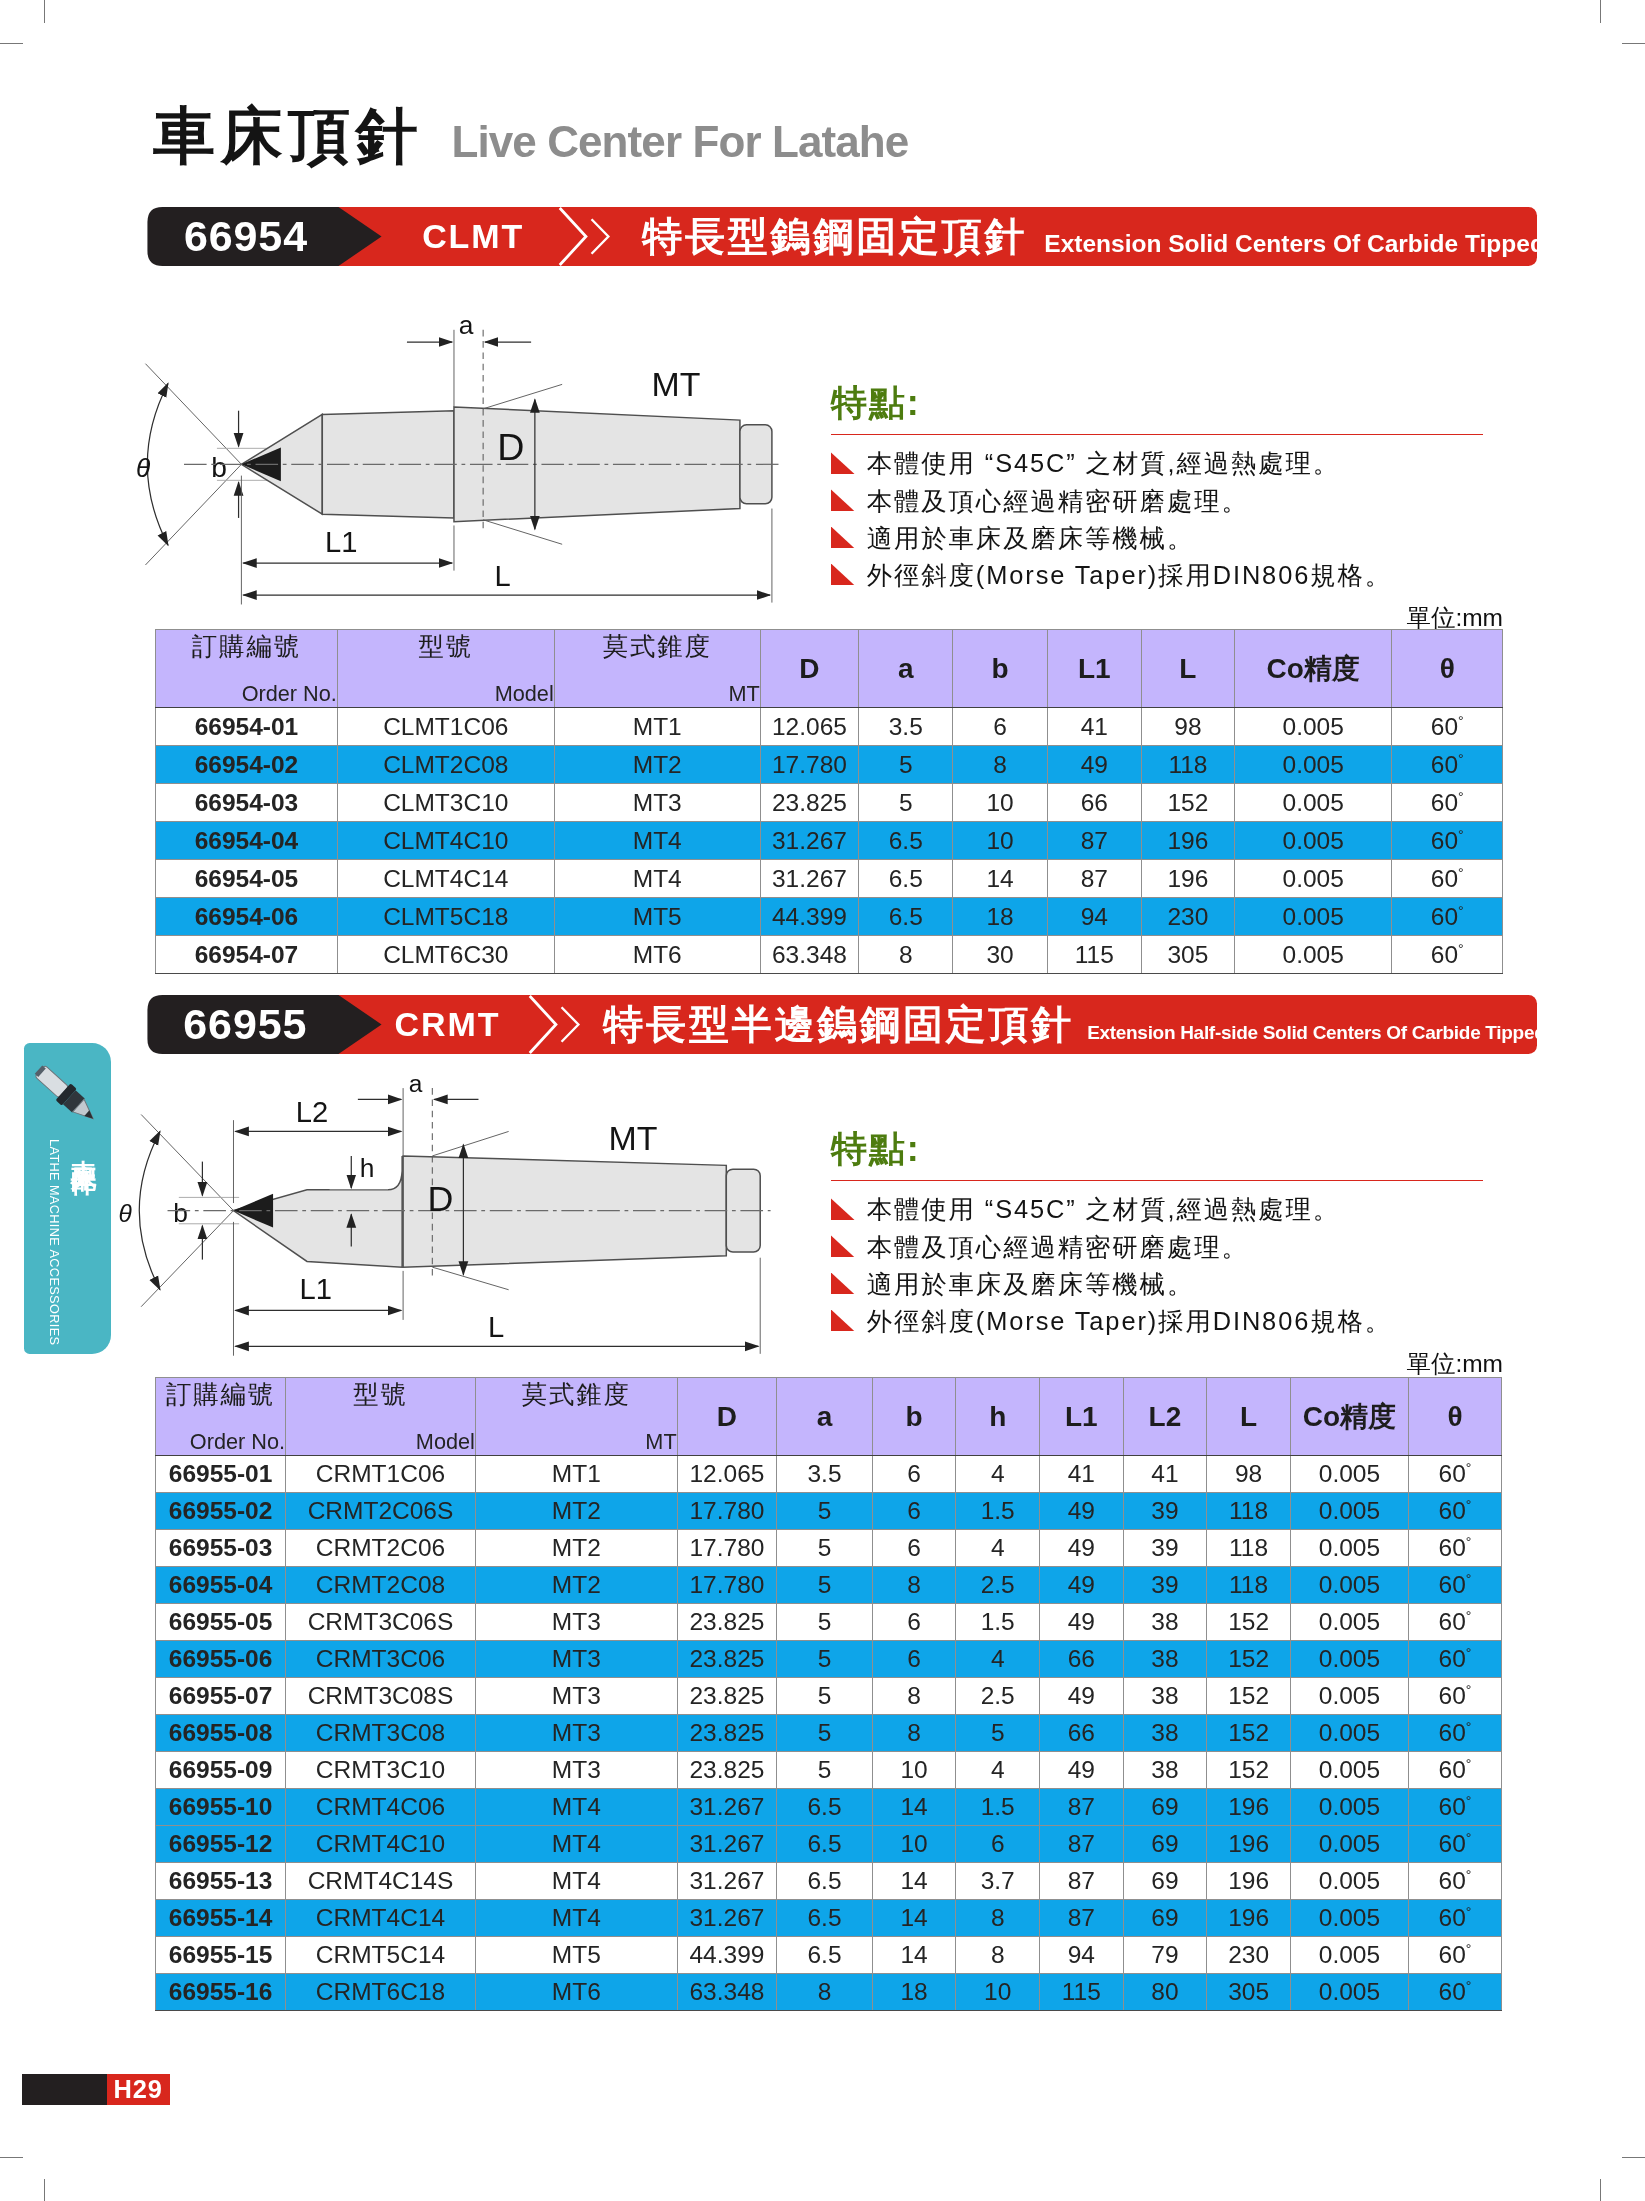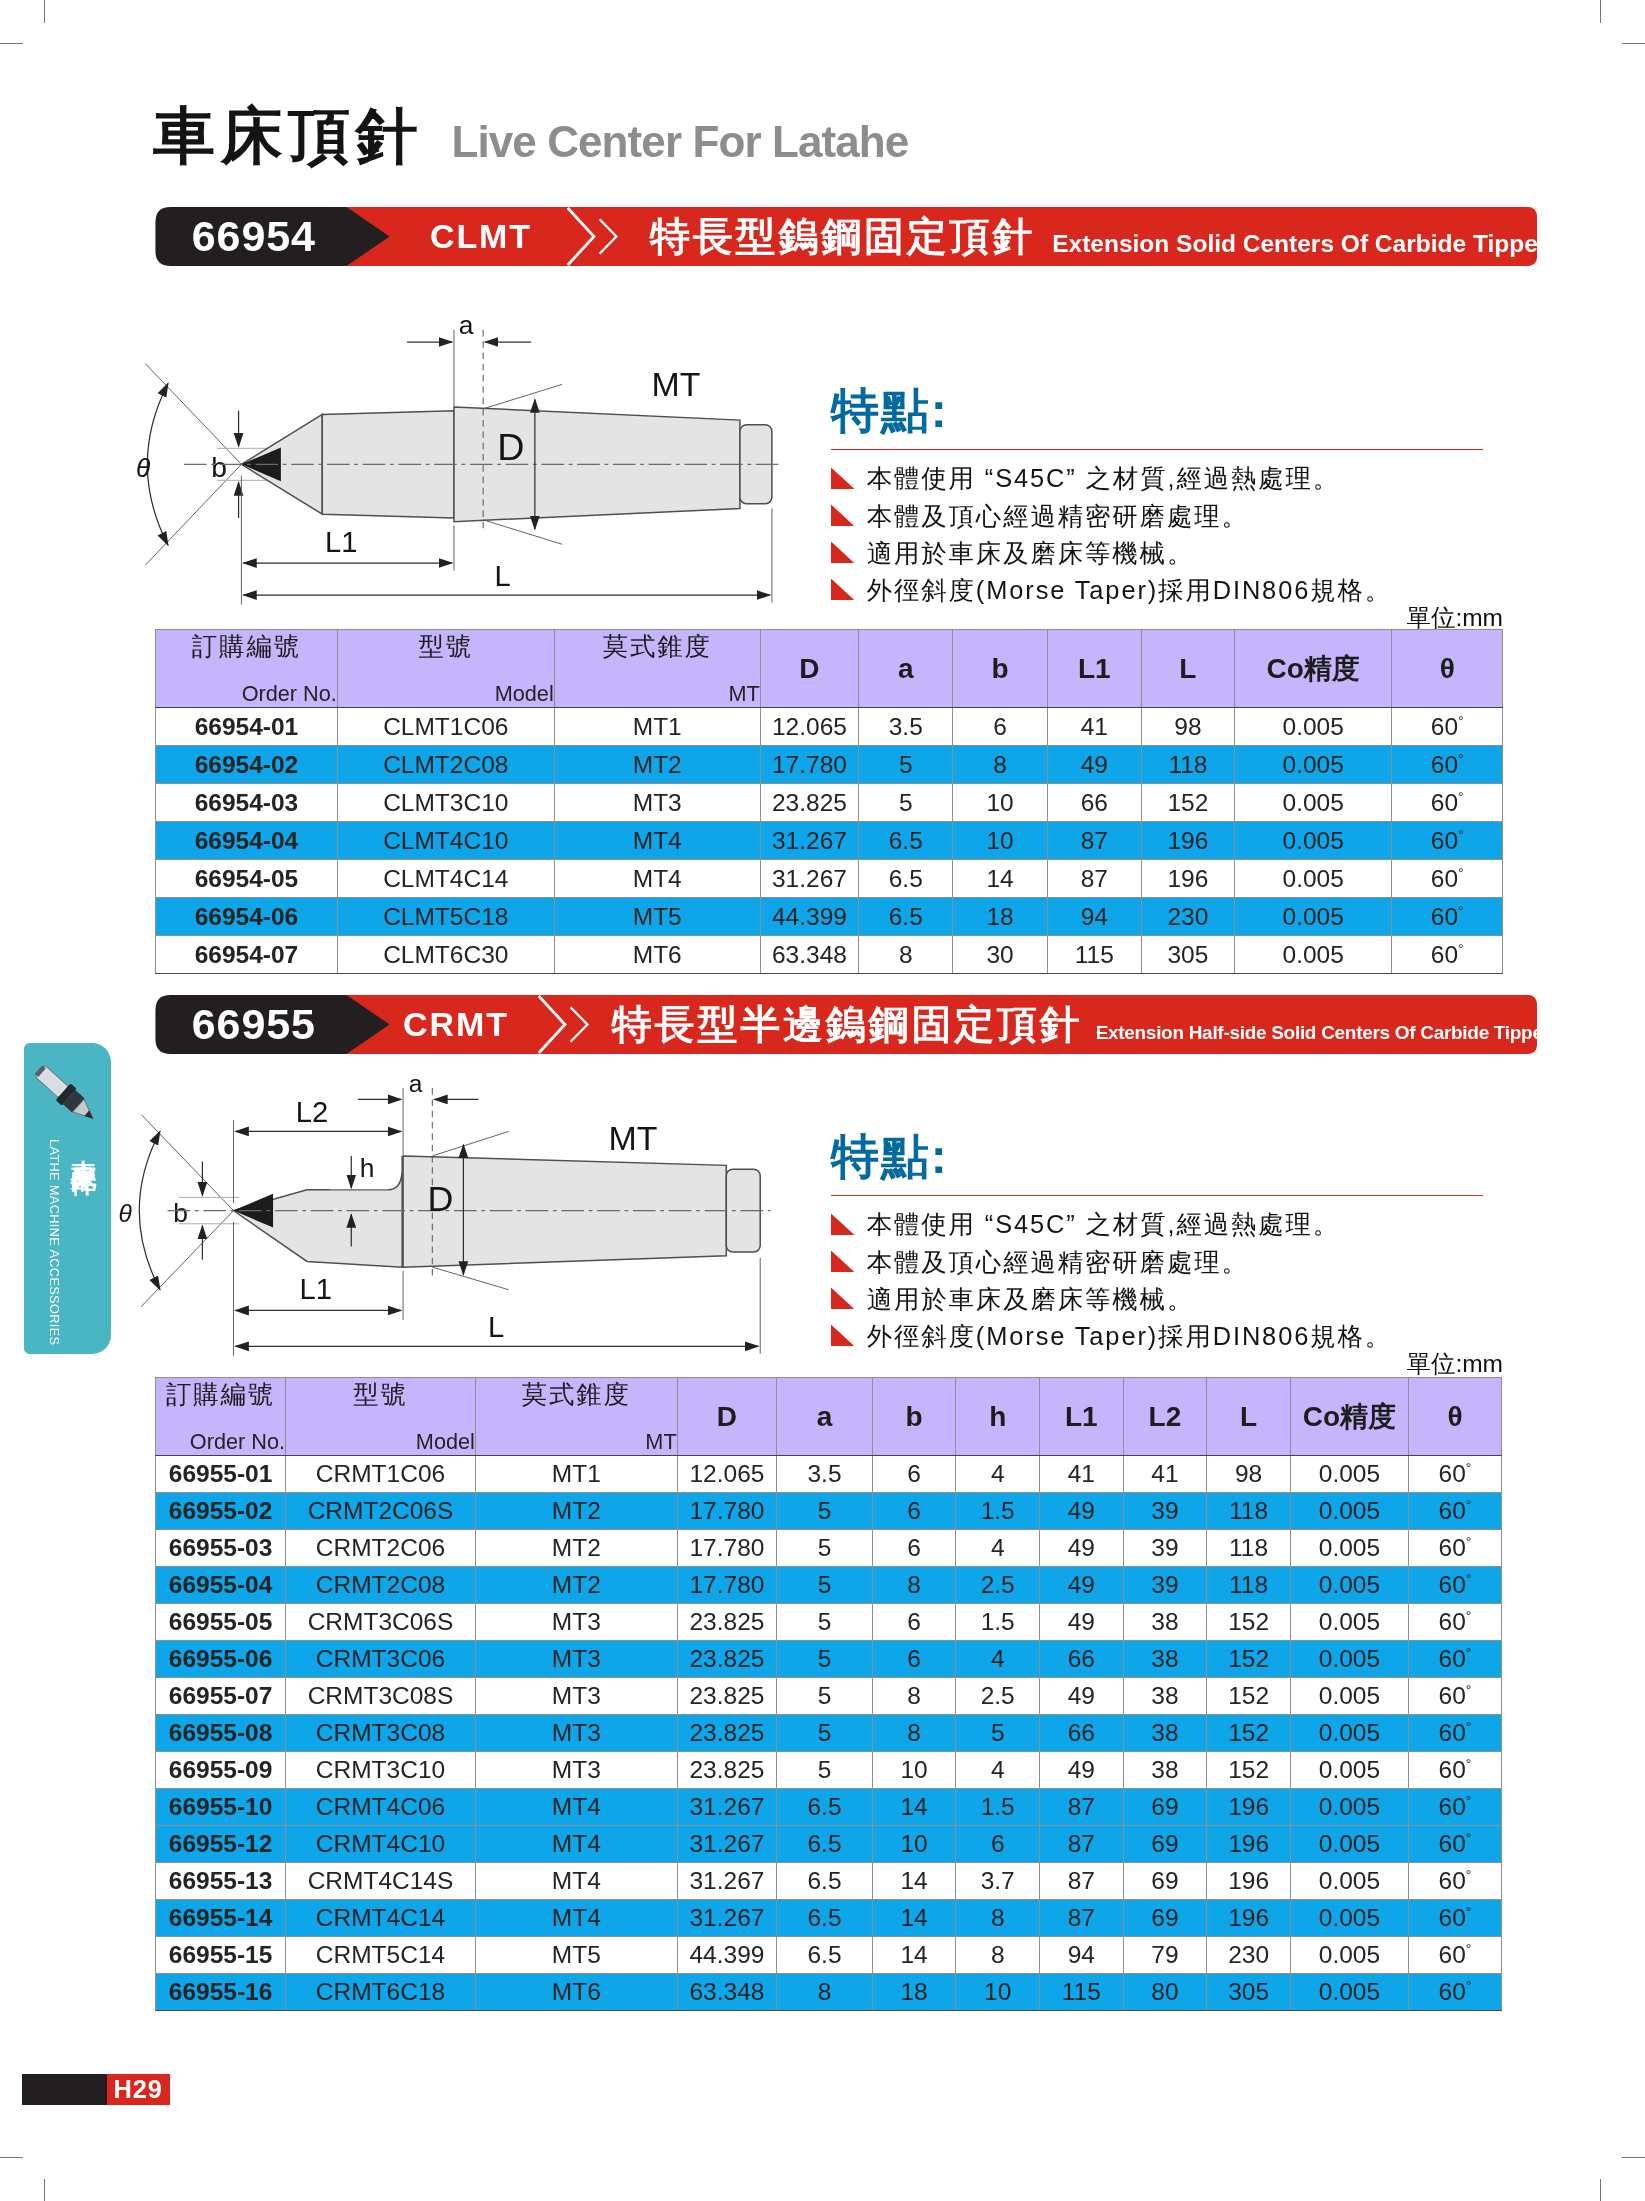--- a/index.html
+++ b/index.html
@@ -8,38 +8,38 @@
   .cm{position:absolute;background:#777;}
 
   
   .page-title{position:absolute;left:153px;top:105px;display:flex;align-items:flex-end;gap:28px;white-space:nowrap;}
   .pt-zh{font-size:62px;font-weight:bold;color:#141414;letter-spacing:5.6px;line-height:1;}
   .pt-en{font-size:44px;font-weight:bold;color:#8d8d8d;line-height:1;padding-bottom:2.8px;letter-spacing:-0.9px;}
 
   
   .banner{position:absolute;left:155px;width:1382px;height:59px;}
   .red-bar{position:absolute;left:162px;right:0;top:0;bottom:0;background:#d8271d;border-radius:8.5px;}
-  .banner-inner{position:absolute;inset:0;display:flex;align-items:center;white-space:nowrap;}
+  .banner-inner{position:absolute;inset:0;display:flex;align-items:center;white-space:nowrap;justify-content:center;}
   .tabwrap{position:relative;width:235px;height:59px;flex:none;}
   .tabwrap svg{position:absolute;left:0;top:0;}
   .code{position:absolute;left:3.8px;top:0;width:190px;height:59px;line-height:59px;text-align:center;
         font-size:43px;font-weight:800;color:#fff;letter-spacing:0.9px;}
   .series{font-size:34px;font-weight:bold;color:#fff;letter-spacing:1.9px;}
   .b1 .series{margin-left:40px;} .b2 .series{margin-left:13px;}
   .chev{flex:none;} .b1 .chev{margin-left:32px;} .b2 .chev{margin-left:26px;}
   .bt-zh{font-size:40px;font-weight:bold;color:#fff;letter-spacing:2.8px;line-height:59px;}
   .b1 .bt-zh{margin-left:28px;} .b2 .bt-zh{margin-left:19px;}
   .bt-en{font-weight:bold;color:#fff;align-self:flex-end;}
   .b1 .bt-en{font-size:24.5px;margin:0 0 8.5px 17px;}
   .b2 .bt-en{font-size:19px;margin:0 0 10.4px 13px;letter-spacing:-0.3px;}
 
   
   .features{position:absolute;width:678px;}
   .f1{left:831px;top:379px;} .f2{left:831px;top:1125px;}
-  .f-title{color:#0369a1;font-size:48px;font-weight:bold;letter-spacing:1.9px;}
+  .f-title{color:#4d7c0f;font-size:36px;font-weight:bold;letter-spacing:1.9px;}
   .f-rule{height:1.9px;background:#d8271d;margin:5.6px 0 15px 0;width:652px;}
   .features ul{list-style:none;margin:0;padding:0;}
   .features li{display:flex;align-items:flex-start;font-size:25.4px;color:#141414;margin-bottom:10.4px;letter-spacing:1.9px;line-height:1.05;}
   .tri{width:23.5px;height:21.7px;background:#d8271d;clip-path:polygon(0 0,100% 100%,0 100%);margin:1.9px 12.2px 0 0;flex:none;}
 
   
   .unit{position:absolute;left:1318px;width:185px;text-align:right;font-size:24.5px;color:#111;}
   .u1{top:601px;} .u2{top:1347px;}
 
   

